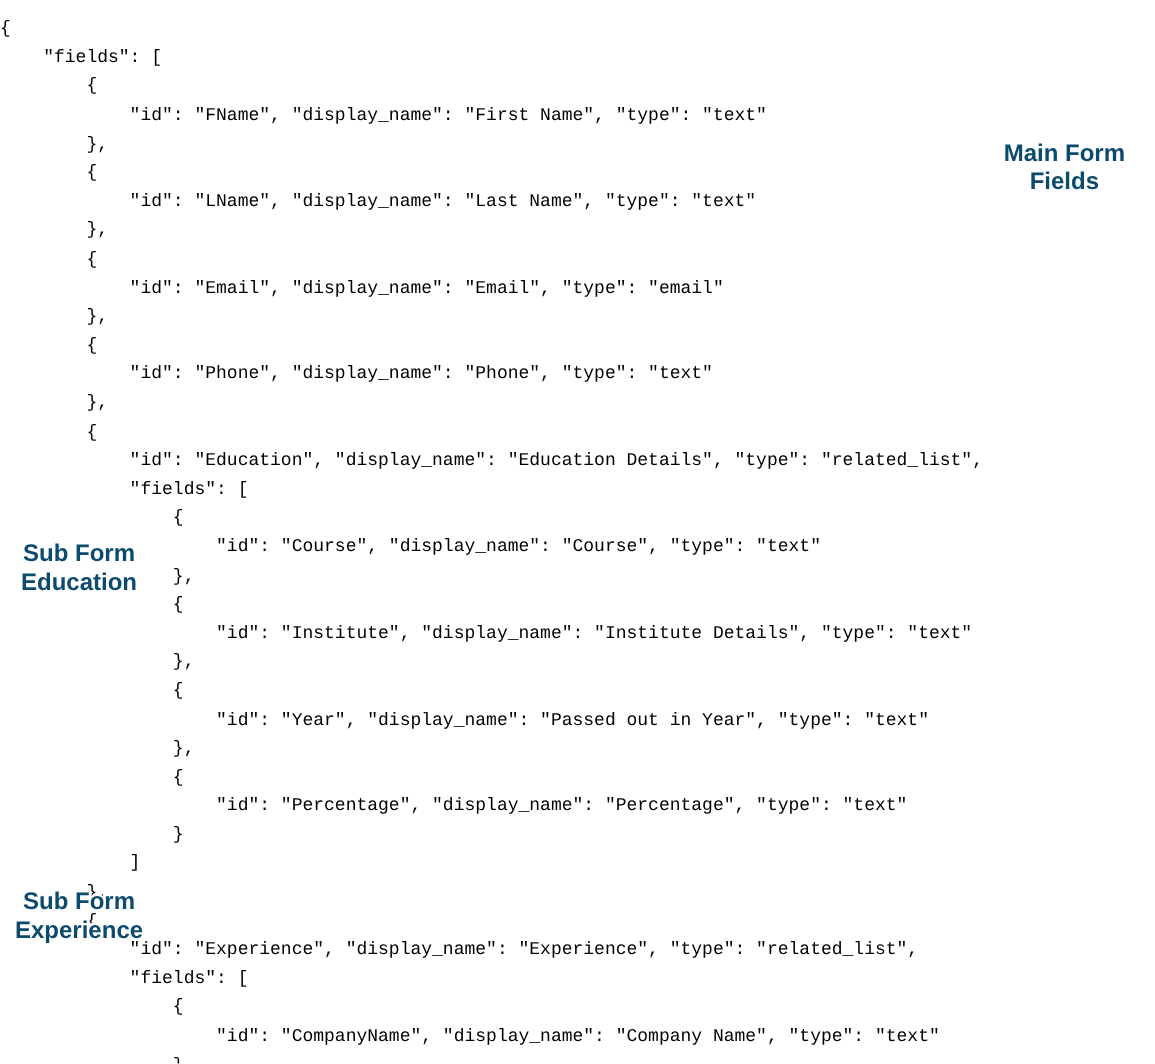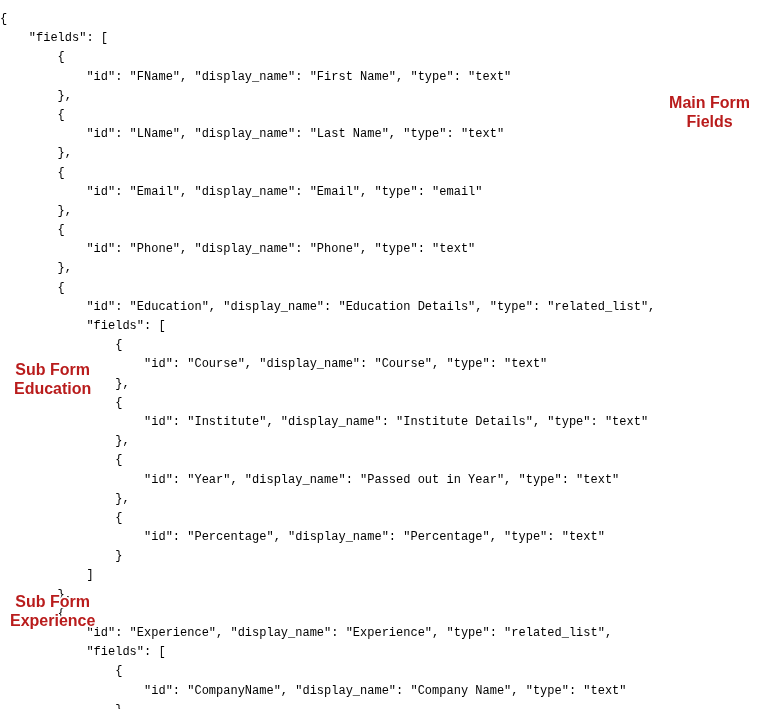--- a/index.html
+++ b/index.html
@@ -22,21 +22,21 @@
       font-size: inherit;
       white-space: pre;
       margin: 0;
       padding-left: 0;
     }
     .annotation {
       position: absolute;
       font-family: "Arial Black", Arial, sans-serif;
       font-weight: 900;
       font-size: 16px;
-      color: #b91c1c;
+      color: #0c4a6e;
       text-shadow:
         -1px -1px 0 #fff,
          1px -1px 0 #fff,
         -1px  1px 0 #fff,
          1px  1px 0 #fff,
         -2px  0   0 #fff,
          2px  0   0 #fff,
          0   -2px 0 #fff,
          0    2px 0 #fff;
       line-height: 1.2;

